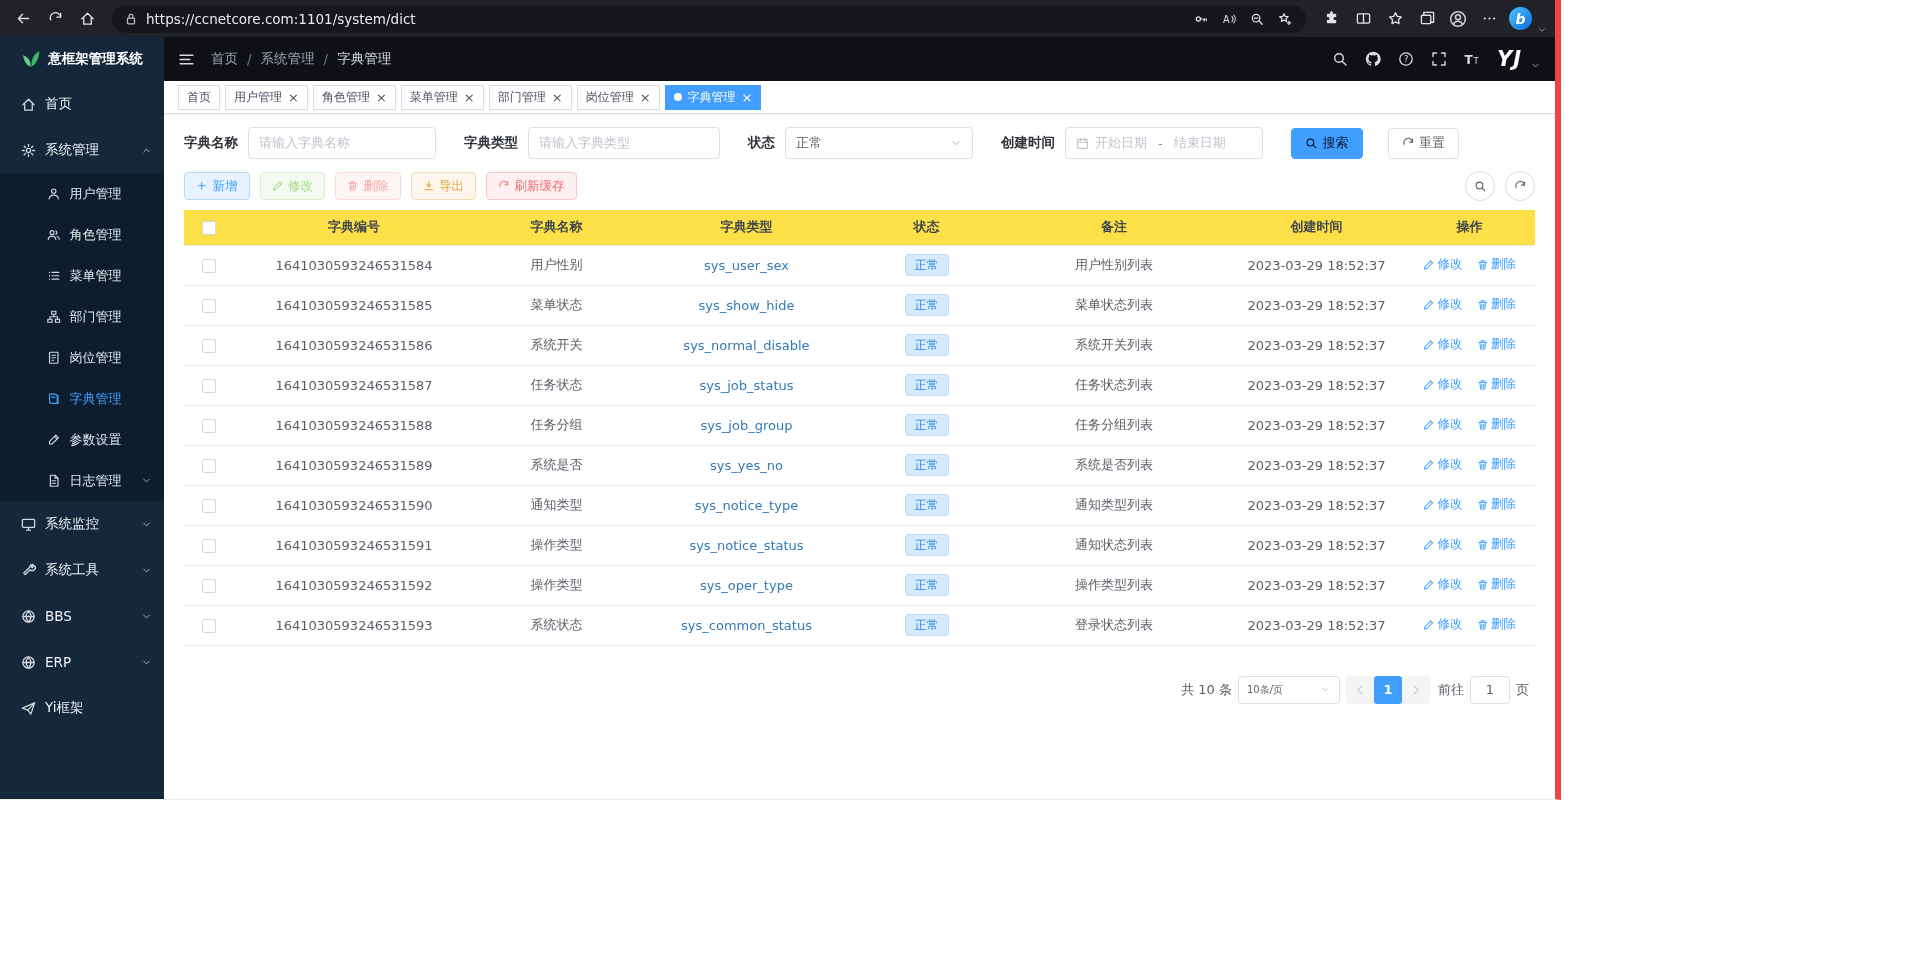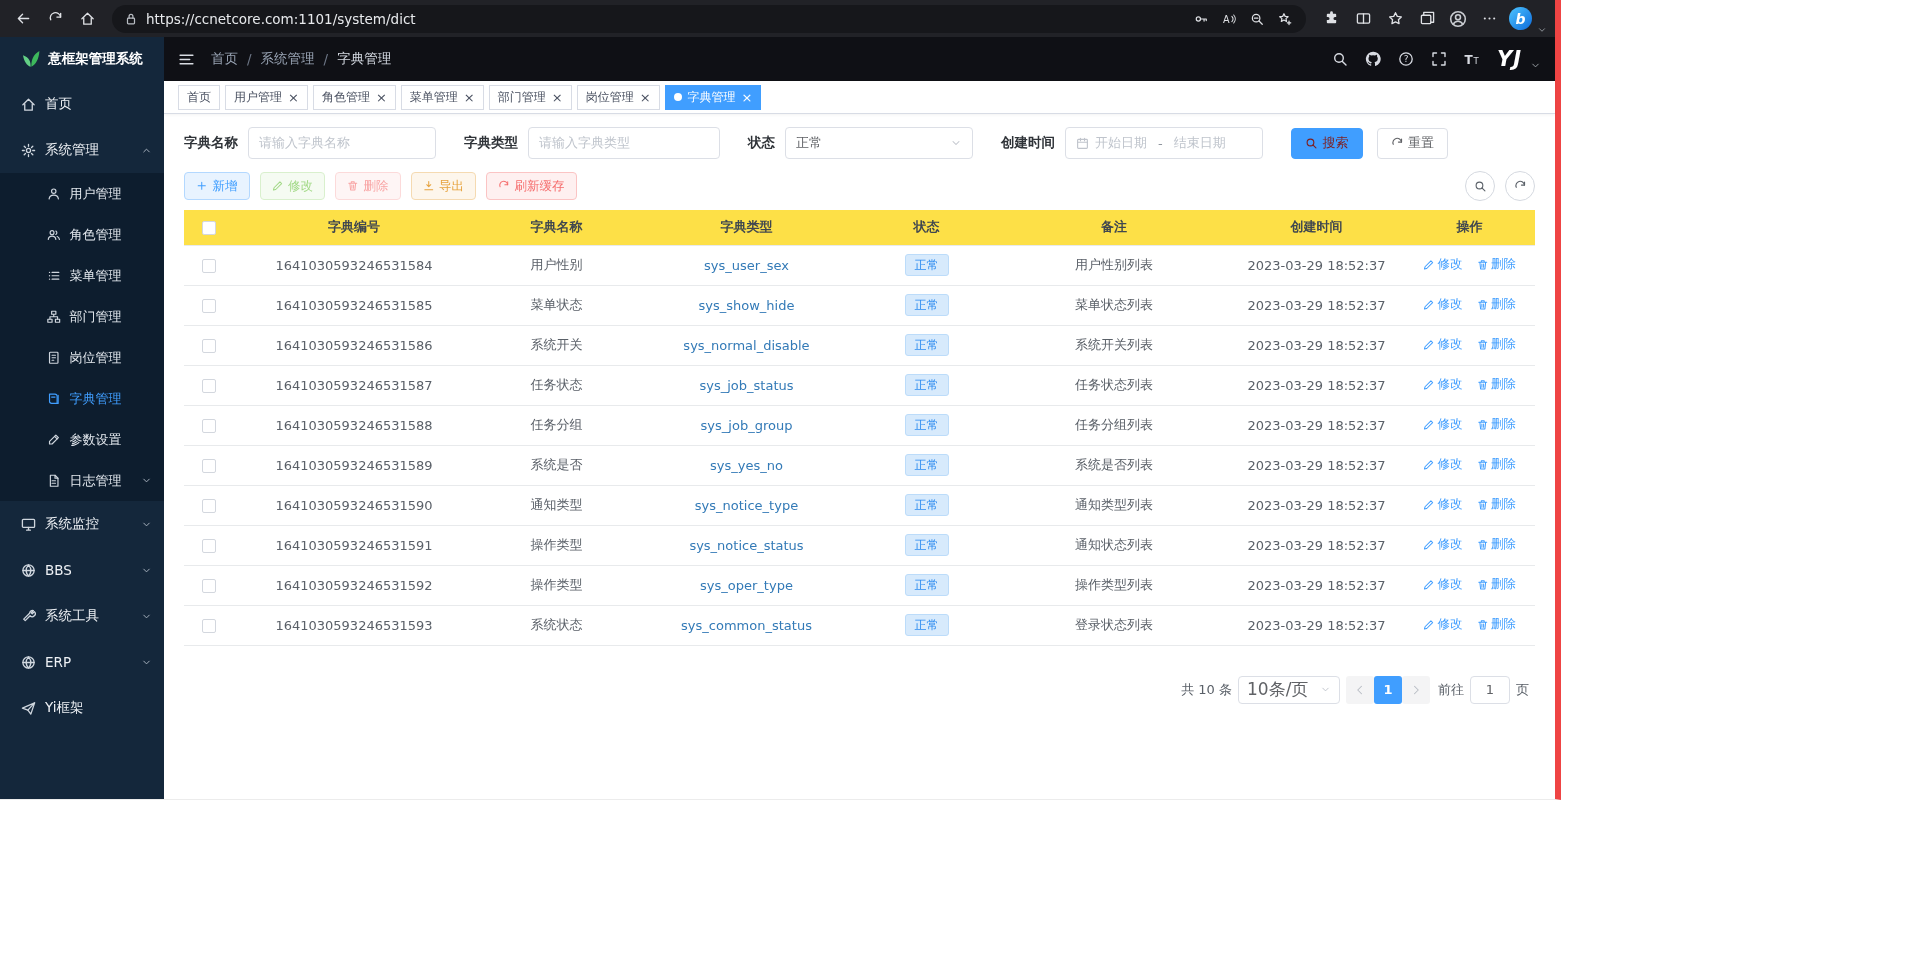--- a/index.html
+++ b/index.html
@@ -64,21 +64,21 @@
 .inp{height:32px;border:1px solid #dcdfe6;border-radius:4px;background:#fff;display:flex;align-items:center;padding:0 10px;font-size:13px;color:#606266;gap:6px}
 .ph{color:#bfc4cc}
 .w188{width:188px}.w200{width:192px}
 .select{justify-content:space-between;cursor:pointer}
 .select .caret{display:flex;color:#c0c4cc;font-size:12px}
 .range{width:198px;cursor:pointer}
 .range .cal{display:flex;font-size:13px;color:#c0c4cc}
 .range .sep{margin:0 5px;color:#8f959e}
 .btn{height:31px;border-radius:4px;font-size:13px;display:inline-flex;align-items:center;gap:5px;padding:0 13px;cursor:pointer;border:1px solid transparent;font-family:inherit}
 .btn .ic{display:flex;font-size:12.5px}
-.btn.primary{background:#409eff;border-color:#409eff;color:#7f1d1d;margin-right:14px}
+.btn.primary{background:#409eff;border-color:#409eff;color:#0f172a;margin-right:25px}
 .btn.default{background:#fff;border-color:#dcdfe6;color:#606266}
 
 .toolbar{display:flex;align-items:center;margin-bottom:9px}
 .tbtn{height:28px;padding:0 11px;border-radius:4px;font-size:12.5px;display:inline-flex;align-items:center;gap:5px;margin-right:10px;cursor:pointer;border:1px solid;font-family:inherit}
 .tbtn .ic{display:flex;font-size:11.5px}
 .tbtn.p{background:#e8f3ff;border-color:#b3d8ff;color:#409eff}
 .tbtn.s{background:#f0f9eb;border-color:#c2e7b0;color:#67c23a}
 .tbtn.d{background:#fef0f0;border-color:#fbc4c4;color:#f56c6c}
 .tbtn.w{background:#fdf6ec;border-color:#f5dab1;color:#e6a23c}
 .tbtn.dis{opacity:.62;cursor:not-allowed}
@@ -89,21 +89,21 @@
 th{background:#fde047;color:#40474f;font-weight:700;font-size:13px;height:35px;text-align:center;border-bottom:1px solid #e8eaec}
 td{height:40px;text-align:center;font-size:13px;color:#5a6068;border-bottom:1px solid #e8eaec;overflow:hidden;white-space:nowrap}
 .cb{display:inline-block;width:14px;height:14px;border:1px solid #d3d7de;border-radius:2px;background:#fff;vertical-align:middle;cursor:pointer}
 .link{color:#337ab7;cursor:pointer}
 .tag{display:inline-block;padding:1px 9px;font-size:12px;border-radius:3px;background:#d7eafc;border:1px solid #bcdcfa;color:#2d8cf0;line-height:18px}
 .op{color:#409eff;font-size:12.5px;display:inline-flex;align-items:center;gap:3px;cursor:pointer;margin:0 7px}
 .op .ic{display:flex;font-size:11.5px}
 .op em{font-style:normal}
 
 .pager{display:flex;align-items:center;justify-content:flex-end;gap:0;margin-top:30px;padding-right:6px;font-size:13px;color:#5a6068}
-.psize{width:102px;height:28px;border:1px solid #dcdfe6;border-radius:4px;display:flex;align-items:center;justify-content:space-between;padding:0 8px;color:#606266;font-size:17px;cursor:pointer;margin:0 6px}
+.psize{width:102px;height:28px;border:1px solid #dcdfe6;border-radius:4px;display:flex;align-items:center;justify-content:space-between;padding:0 8px;color:#606266;font-size:10px;cursor:pointer;margin:0 6px}
 .psize .caret{display:flex;color:#c0c4cc;font-size:11px}
 .pbtn{min-width:28px;height:28px;border-radius:3px;background:#f4f4f5;color:#b8bcc4;display:flex;align-items:center;justify-content:center;font-size:12px;cursor:pointer}
 .pbtn.page{background:#409eff;color:#fff;font-weight:700;font-size:13px}
 .goto{display:flex;align-items:center;gap:6px;margin-left:8px}
 .goto input{width:40px;height:28px;border:1px solid #dcdfe6;border-radius:4px;text-align:center;font-size:13px;color:#606266;font-family:inherit;background:#fff}
 </style>
 </head>
 <body>
 
 <div class="screen">
@@ -334,38 +334,38 @@
               <span class="s-label">系统监控</span>
               <span class="caret">
                 <svg viewBox="0 0 16 16" width="1em" height="1em" fill="none" stroke="currentColor" stroke-width="1.4" stroke-linecap="round" stroke-linejoin="round">
                   <path d="M4 6l4 4 4-4"></path>
                 </svg>
               </span>
             </div>
             <div class="side-item top">
               <span class="s-icon">
                 <svg viewBox="0 0 16 16" width="1em" height="1em" fill="none" stroke="currentColor" stroke-width="1.4" stroke-linecap="round" stroke-linejoin="round">
+                  <path d="M9.2 4.6a3 3 0 014-2.9L10.9 4 12 5.1l2.3-2.3a3 3 0 01-4.6 4.4l-5.2 5.2-1.6-1.6z"></path>
+                </svg>
+              </span>
+              <span class="s-label">系统工具</span>
+              <span class="caret">
+                <svg viewBox="0 0 16 16" width="1em" height="1em" fill="none" stroke="currentColor" stroke-width="1.4" stroke-linecap="round" stroke-linejoin="round">
+                  <path d="M4 6l4 4 4-4"></path>
+                </svg>
+              </span>
+            </div>
+            <div class="side-item top">
+              <span class="s-icon">
+                <svg viewBox="0 0 16 16" width="1em" height="1em" fill="none" stroke="currentColor" stroke-width="1.4" stroke-linecap="round" stroke-linejoin="round">
                   <circle cx="8" cy="8" r="6"></circle>
                   <path d="M2 8h12M8 2c-3.4 4-3.4 8 0 12 3.4-4 3.4-8 0-12z"></path>
                 </svg>
               </span>
               <span class="s-label">BBS</span>
-              <span class="caret">
-                <svg viewBox="0 0 16 16" width="1em" height="1em" fill="none" stroke="currentColor" stroke-width="1.4" stroke-linecap="round" stroke-linejoin="round">
-                  <path d="M4 6l4 4 4-4"></path>
-                </svg>
-              </span>
-            </div>
-            <div class="side-item top">
-              <span class="s-icon">
-                <svg viewBox="0 0 16 16" width="1em" height="1em" fill="none" stroke="currentColor" stroke-width="1.4" stroke-linecap="round" stroke-linejoin="round">
-                  <path d="M9.2 4.6a3 3 0 014-2.9L10.9 4 12 5.1l2.3-2.3a3 3 0 01-4.6 4.4l-5.2 5.2-1.6-1.6z"></path>
-                </svg>
-              </span>
-              <span class="s-label">系统工具</span>
               <span class="caret">
                 <svg viewBox="0 0 16 16" width="1em" height="1em" fill="none" stroke="currentColor" stroke-width="1.4" stroke-linecap="round" stroke-linejoin="round">
                   <path d="M4 6l4 4 4-4"></path>
                 </svg>
               </span>
             </div>
             <div class="side-item top">
               <span class="s-icon">
                 <svg viewBox="0 0 16 16" width="1em" height="1em" fill="none" stroke="currentColor" stroke-width="1.4" stroke-linecap="round" stroke-linejoin="round">
                   <circle cx="8" cy="8" r="6"></circle>

